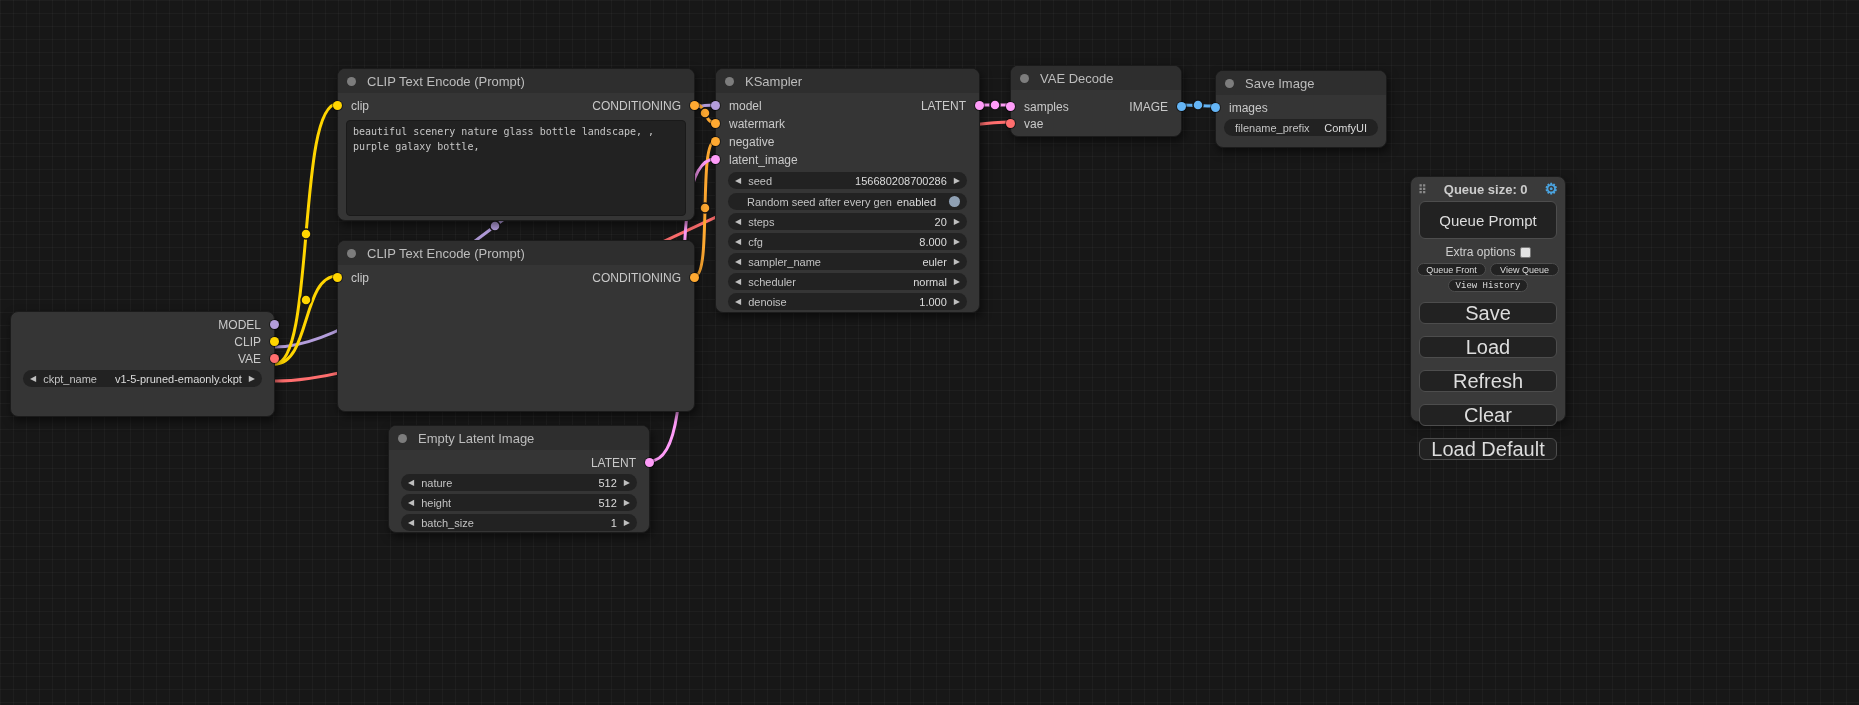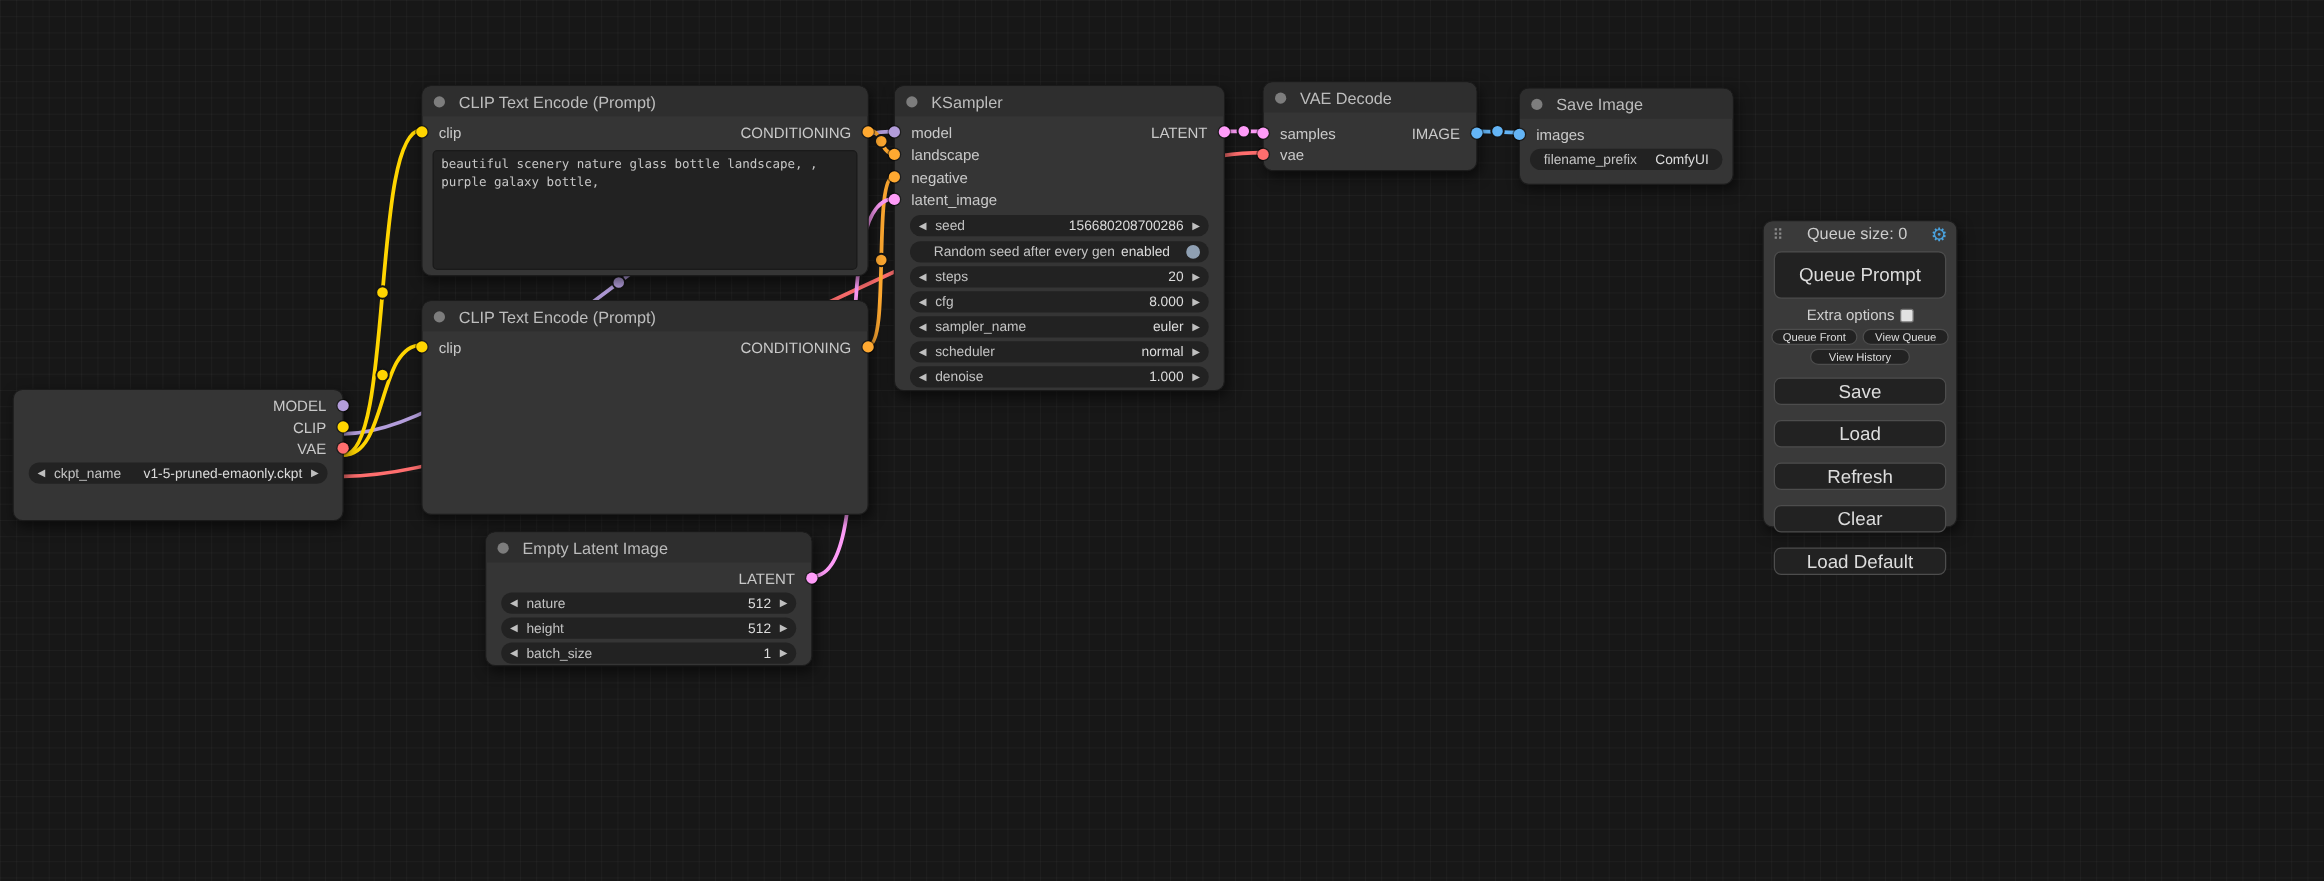--- a/index.html
+++ b/index.html
@@ -65,39 +65,39 @@
     color:#c6c6c6; font-family:"DejaVu Sans Mono", monospace; font-size:10px;
     line-height:1.45; padding:4px 6px; outline:none;
   }
 
   
   .qpanel {
     position:absolute; z-index:3; left:1410px; top:176px; width:156px; height:246px;
     background:#3a3a3a; border:1px solid #1c1c1c; border-radius:8px;
     box-shadow:2px 4px 10px rgba(0,0,0,0.55); color:#d6d6d6;
   }
-  .qhead { height:22px; display:flex; align-items:flex-start; justify-content:space-between; padding:2px 7px 0; }
+  .qhead { height:22px; display:flex; align-items:center; justify-content:space-between; padding:2px 7px 0;font-weight:bold; }
   .drag-handle::before { content:"⠿"; color:#8a8a8a; font-size:12px; }
   .gear::before { content:"⚙"; color:#4AA3DF; font-size:15px; }
   .qsize { font-size:13px; color:#cccccc; }
   .btn {
     display:flex; align-items:center; justify-content:center;
     background:#222222; border:1px solid #4d4d4d; border-radius:6px;
     color:#dddddd; cursor:pointer; user-select:none;
   }
   .btn-primary { height:38px; margin:2px 8px 0; font-size:15px; }
-  .btn-big { height:22px; margin:12px 8px 0; font-size:15px; }
+  .btn-big { height:22px; margin:12px 8px 0; font-size:20px; }
   .btn-big.first { margin-top:10px; }
   .btn-sm { height:13px; font-size:9px; border-radius:8px; padding:0 4px; }
   .extra-row { margin-top:6px; display:flex; align-items:center; justify-content:center; gap:4px; font-size:12px; color:#cfcfcf; }
   .checkbox { width:11px; height:11px; background:#e2e2e2; border:1px solid #777; border-radius:2px; }
   .sm-row { display:flex; gap:4px; margin:4px 6px 0; }
   .sm-row .btn-sm { flex:1; }
   .vh-row { display:flex; justify-content:center; margin-top:3px; }
-  .vh-row .btn-sm { width:80px; }
+  .vh-row .btn-sm { width:80px;font-family:Liberation Mono, monospace; }
 </style>
 </head>
 <body>
 
 <div class="canvas">
 
   <svg class="wires" width="1859" height="705">
     <path d="M275,347 C395,347 595,105 715,105" stroke="#B39DDB"></path>
     <path d="M275,364 C315,364 297,104 337,104" stroke="#FFD500"></path>
     <path d="M275,364 C310,364 302,276 337,276" stroke="#FFD500"></path>
@@ -202,21 +202,21 @@
       <span class="ntext">KSampler</span>
     </div>
     <div class="slot duo mt4" style="height:18px">
       <span class="dot l c-model"></span>
       <span>model</span>
       <span>LATENT</span>
       <span class="dot r c-latent"></span>
     </div>
     <div class="slot in" style="height:18px">
       <span class="dot l c-cond"></span>
-      <span>landscape</span>
+      <span>watermark</span>
     </div>
     <div class="slot in" style="height:18px">
       <span class="dot l c-cond"></span>
       <span>negative</span>
     </div>
     <div class="slot in" style="height:18px">
       <span class="dot l c-latent"></span>
       <span>latent_image</span>
     </div>
     <div class="widget mt4">

